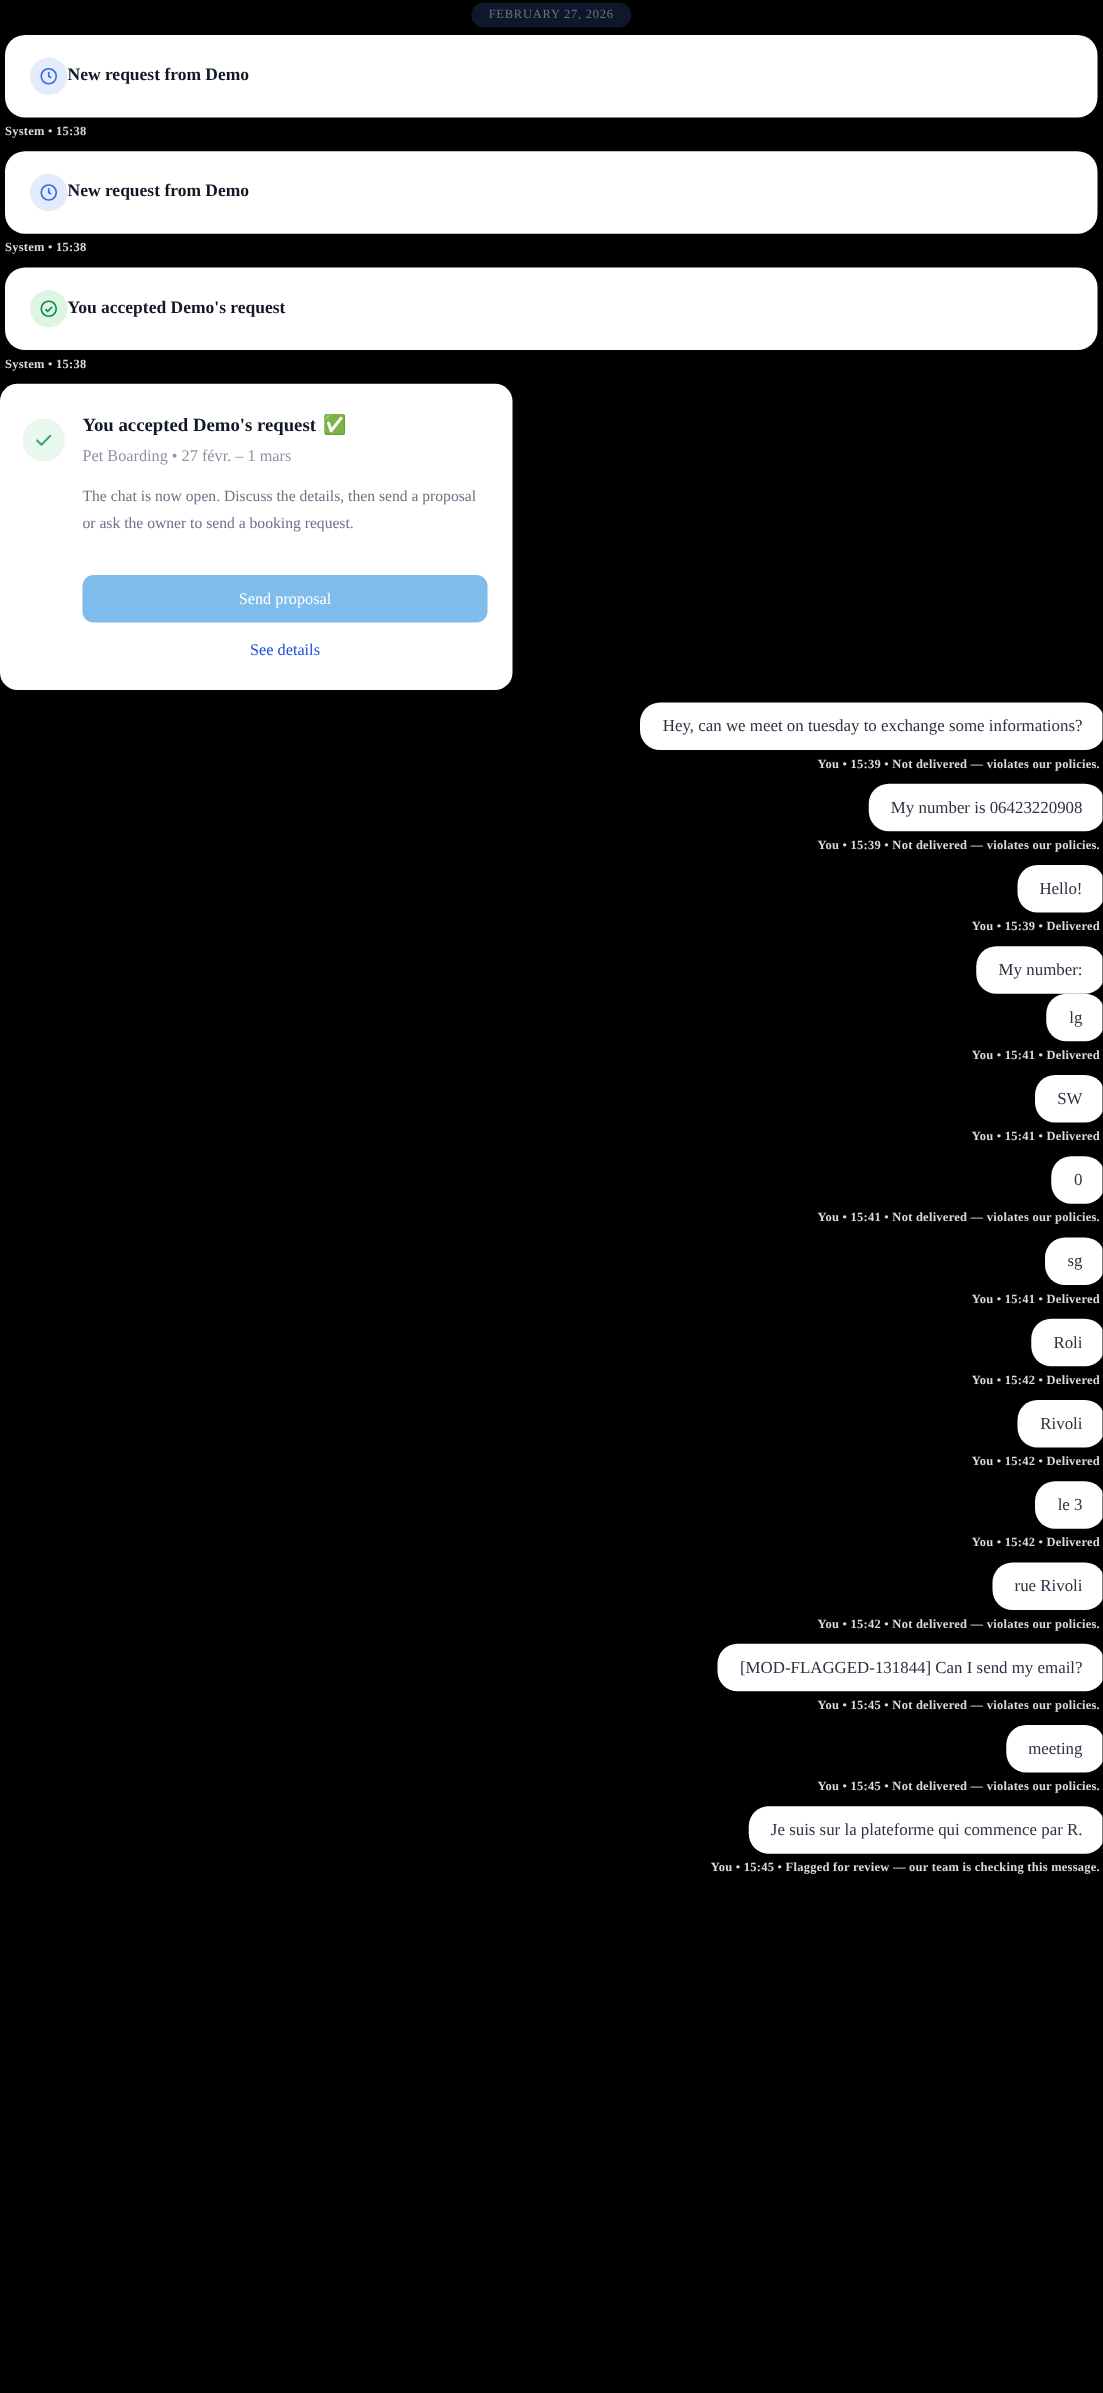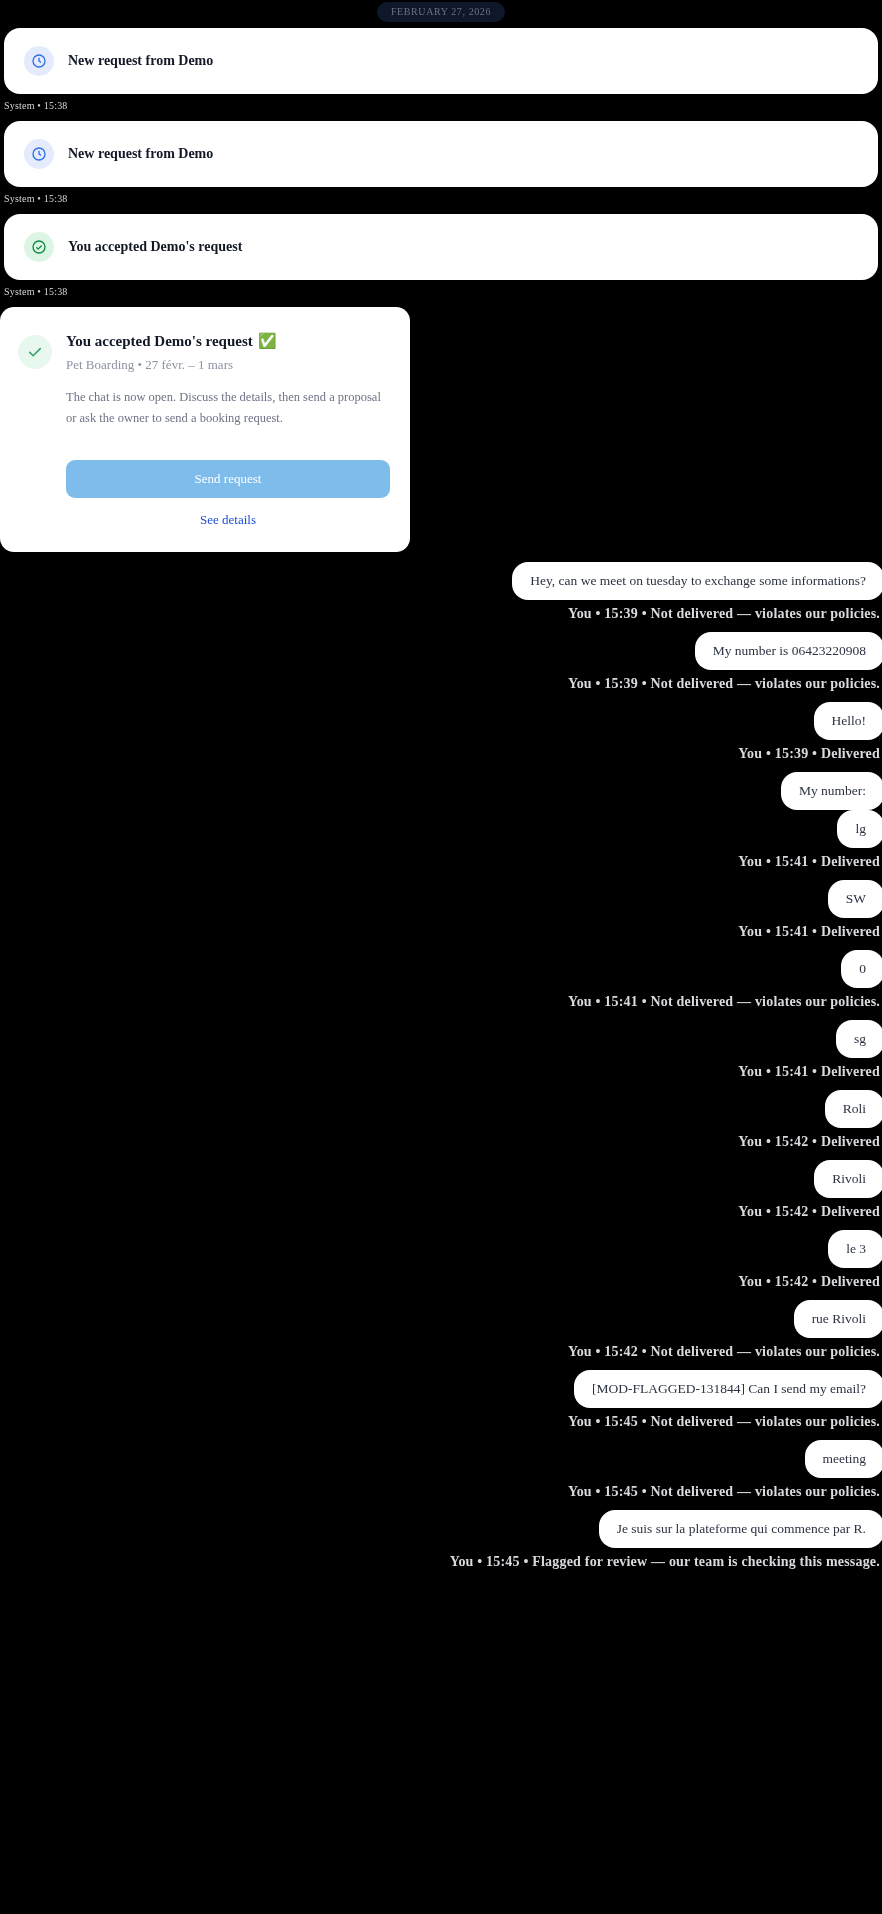--- a/index.html
+++ b/index.html
@@ -34,21 +34,20 @@
   }
 
   
   .sys-card {
     background: #ffffff;
     border-radius: 16px;
     margin: 0 4px;
     padding: 18px 20px;
     display: flex;
     align-items: center;
-    gap: 14px;
     min-height: 62px;
   }
   .sys-icon {
     width: 30px;
     height: 30px;
     border-radius: 50%;
     flex: 0 0 30px;
     display: flex;
     align-items: center;
     justify-content: center;
@@ -58,21 +57,21 @@
   .sys-title {
     font-size: 14px;
     font-weight: bold;
     color: #121826;
   }
   .sys-meta {
     font-size: 10px;
     color: #d8d8dc;
     padding: 6px 0 10px 4px;
     font-family: "Liberation Serif", serif;
-    font-weight: normal;
+    font-weight: bold;
     letter-spacing: 0.2px;
   }
 
   
   .rich-card {
     background: #ffffff;
     border-radius: 14px;
     width: 410px;
     margin-left: 0;
     padding: 26px 20px 22px 18px;
@@ -150,21 +149,21 @@
     color: #2b3242;
     border-radius: 16px;
     padding: 11px 18px;
     font-size: 13.5px;
     max-width: 560px;
     margin-right: -2px;
     white-space: nowrap;
   }
   .status {
     text-align: right;
-    font-size: 14px;
+    font-size: 10px;
     font-weight: bold;
     color: #d9d9de;
     padding: 6px 0 10px 0;
     padding-right: 2px;
     letter-spacing: 0.2px;
     white-space: nowrap;
   }
 </style>
 </head>
 <body>
@@ -218,21 +217,21 @@
         <path d="M5 12.5l4.5 4.5L19 7.5"></path>
       </svg>
     </span>
     <div class="rich-body">
       <div class="rich-title">
         <span>You accepted Demo's request</span>
         <span class="rich-badge">✅</span>
       </div>
       <div class="rich-sub">Pet Boarding • 27 févr. – 1 mars</div>
       <div class="rich-desc">The chat is now open. Discuss the details, then send a proposal or ask the owner to send a booking request.</div>
-      <button class="btn-primary">Send request</button>
+      <button class="btn-primary">Send proposal</button>
       <button class="btn-link">See details</button>
     </div>
   </div>
 
   <div class="chat">
 
     <div class="msg-row">
       <div class="bubble">Hey, can we meet on tuesday to exchange some informations?</div>
     </div>
     <div class="status">You • 15:39 • Not delivered — violates our policies.</div>

